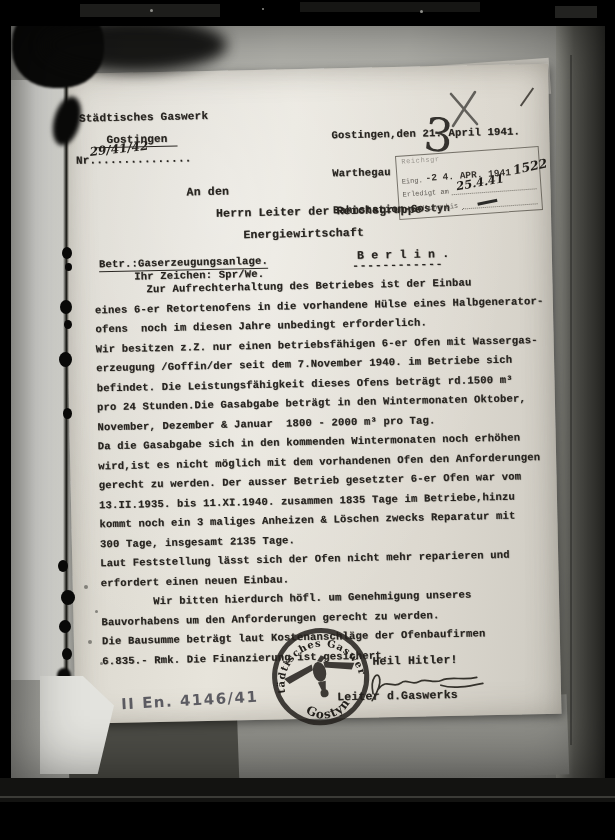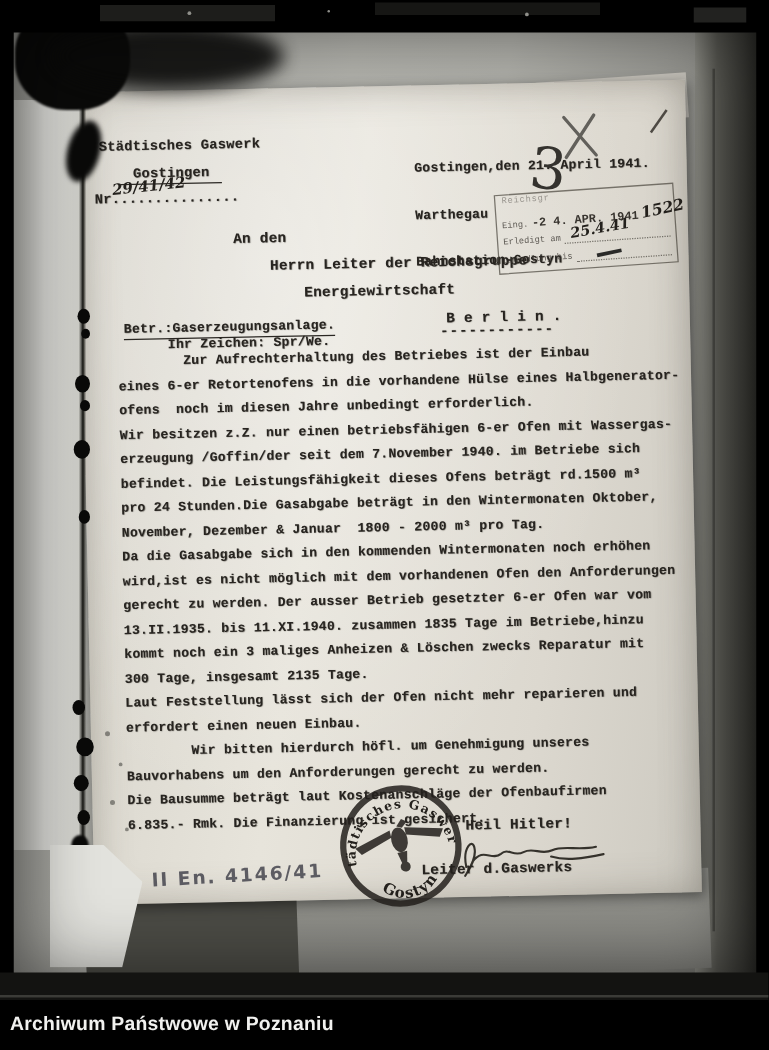--- a/index.html
+++ b/index.html
@@ -190,16 +190,13 @@
   <div class="patch" style="left:300px;top:2px;width:180px;height:10px;background:#161614;"></div>
   <div class="patch" style="left:555px;top:6px;width:42px;height:12px;background:#222220;"></div>
   <div class="dot" style="left:150px;top:9px;width:3px;height:3px;"></div>
   <div class="dot" style="left:262px;top:8px;width:2px;height:2px;"></div>
   <div class="dot" style="left:420px;top:10px;width:3px;height:3px;"></div>
   <div class="abs edge-l"></div>
   <div class="abs edge-r"></div>
   <div class="abs band-low"></div>
   <div class="abs seamline"></div>
 
-  <div class="abs caption-bar">
-    <span>Archiwum Państwowe w Poznaniu</span>
-  </div>
 </div>
 
 </body></html>

